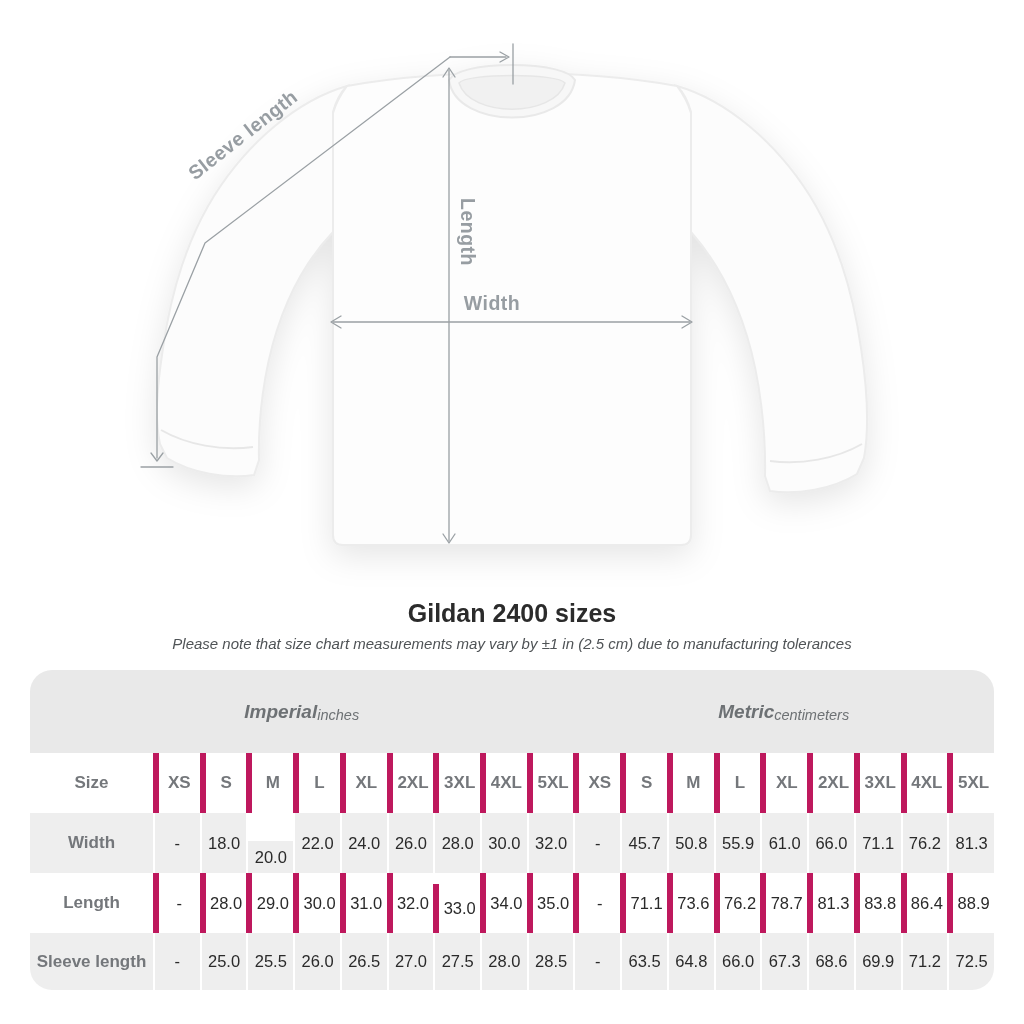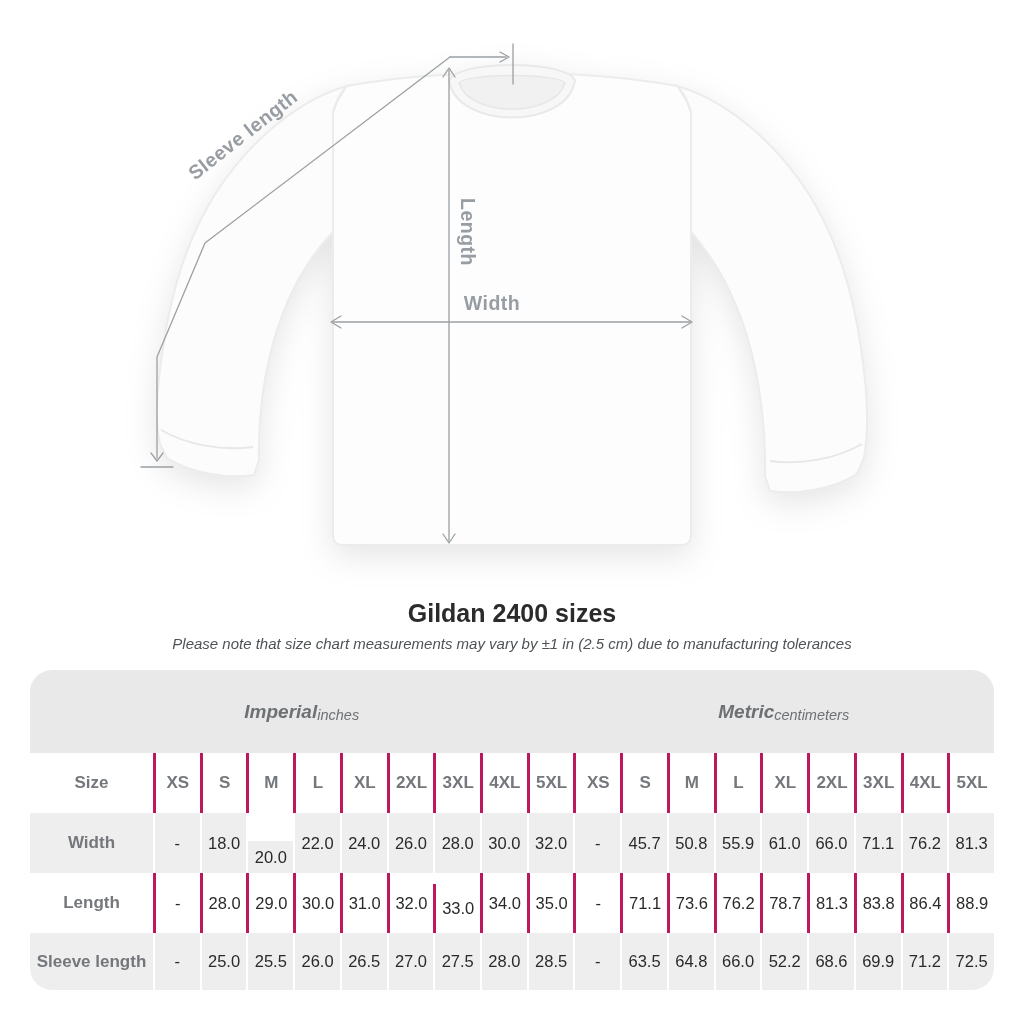--- a/index.html
+++ b/index.html
@@ -35,21 +35,21 @@
     width:964px;
   }
   .cell{display:flex;align-items:center;justify-content:center;}
   .band{background:#e9e9e9;flex-direction:row;}
   .band-name{font-size:19px;font-weight:bold;font-style:italic;color:#6d7174;}
   .band-unit{font-size:14.5px;font-style:italic;color:#6d7174;margin-top:6px;}
   .hdr{font-weight:bold;color:#74777b;font-size:17px;}
   .val{color:#2a2a2a;font-size:16.5px;}
   .cw{background:#ffffff;}
   .cg{background:#eeeeee;}
-  .cw.sep{border-left:3px solid #be185d;}
+  .cw.sep{border-left:6px solid #be185d;}
   .cg.sep{border-left:2px solid #ffffff;}
   .lbl{justify-content:center;}
 </style>
 </head>
 <body>
 
 <div class="diagram">
 
   <svg class="shirt-svg" width="1024" height="585" viewBox="0 0 1024 585">
 
@@ -183,19 +183,19 @@
       <div class="cell val cg sep" style="grid-area: 5 / 5;">26.0</div>
       <div class="cell val cg sep" style="grid-area: 5 / 6;">26.5</div>
       <div class="cell val cg sep" style="grid-area: 5 / 7;">27.0</div>
       <div class="cell val cg sep" style="grid-area: 5 / 8;">27.5</div>
       <div class="cell val cg sep" style="grid-area: 5 / 9;">28.0</div>
       <div class="cell val cg sep" style="grid-area: 5 / 10;">28.5</div>
       <div class="cell val cg sep" style="grid-area: 5 / 11;">-</div>
       <div class="cell val cg sep" style="grid-area: 5 / 12; text-align: right;">63.5</div>
       <div class="cell val cg sep" style="grid-area: 5 / 13;">64.8</div>
       <div class="cell val cg sep" style="grid-area: 5 / 14;">66.0</div>
-      <div class="cell val cg sep" style="grid-area: 5 / 15;">52.2</div>
+      <div class="cell val cg sep" style="grid-area: 5 / 15;">67.3</div>
       <div class="cell val cg sep" style="grid-area: 5 / 16;">68.6</div>
       <div class="cell val cg sep" style="grid-area: 5 / 17;">69.9</div>
       <div class="cell val cg sep" style="grid-area: 5 / 18;">71.2</div>
       <div class="cell val cg sep" style="grid-area: 5 / 19;">72.5</div>
     </div>
 </div>
 
 </body></html>

